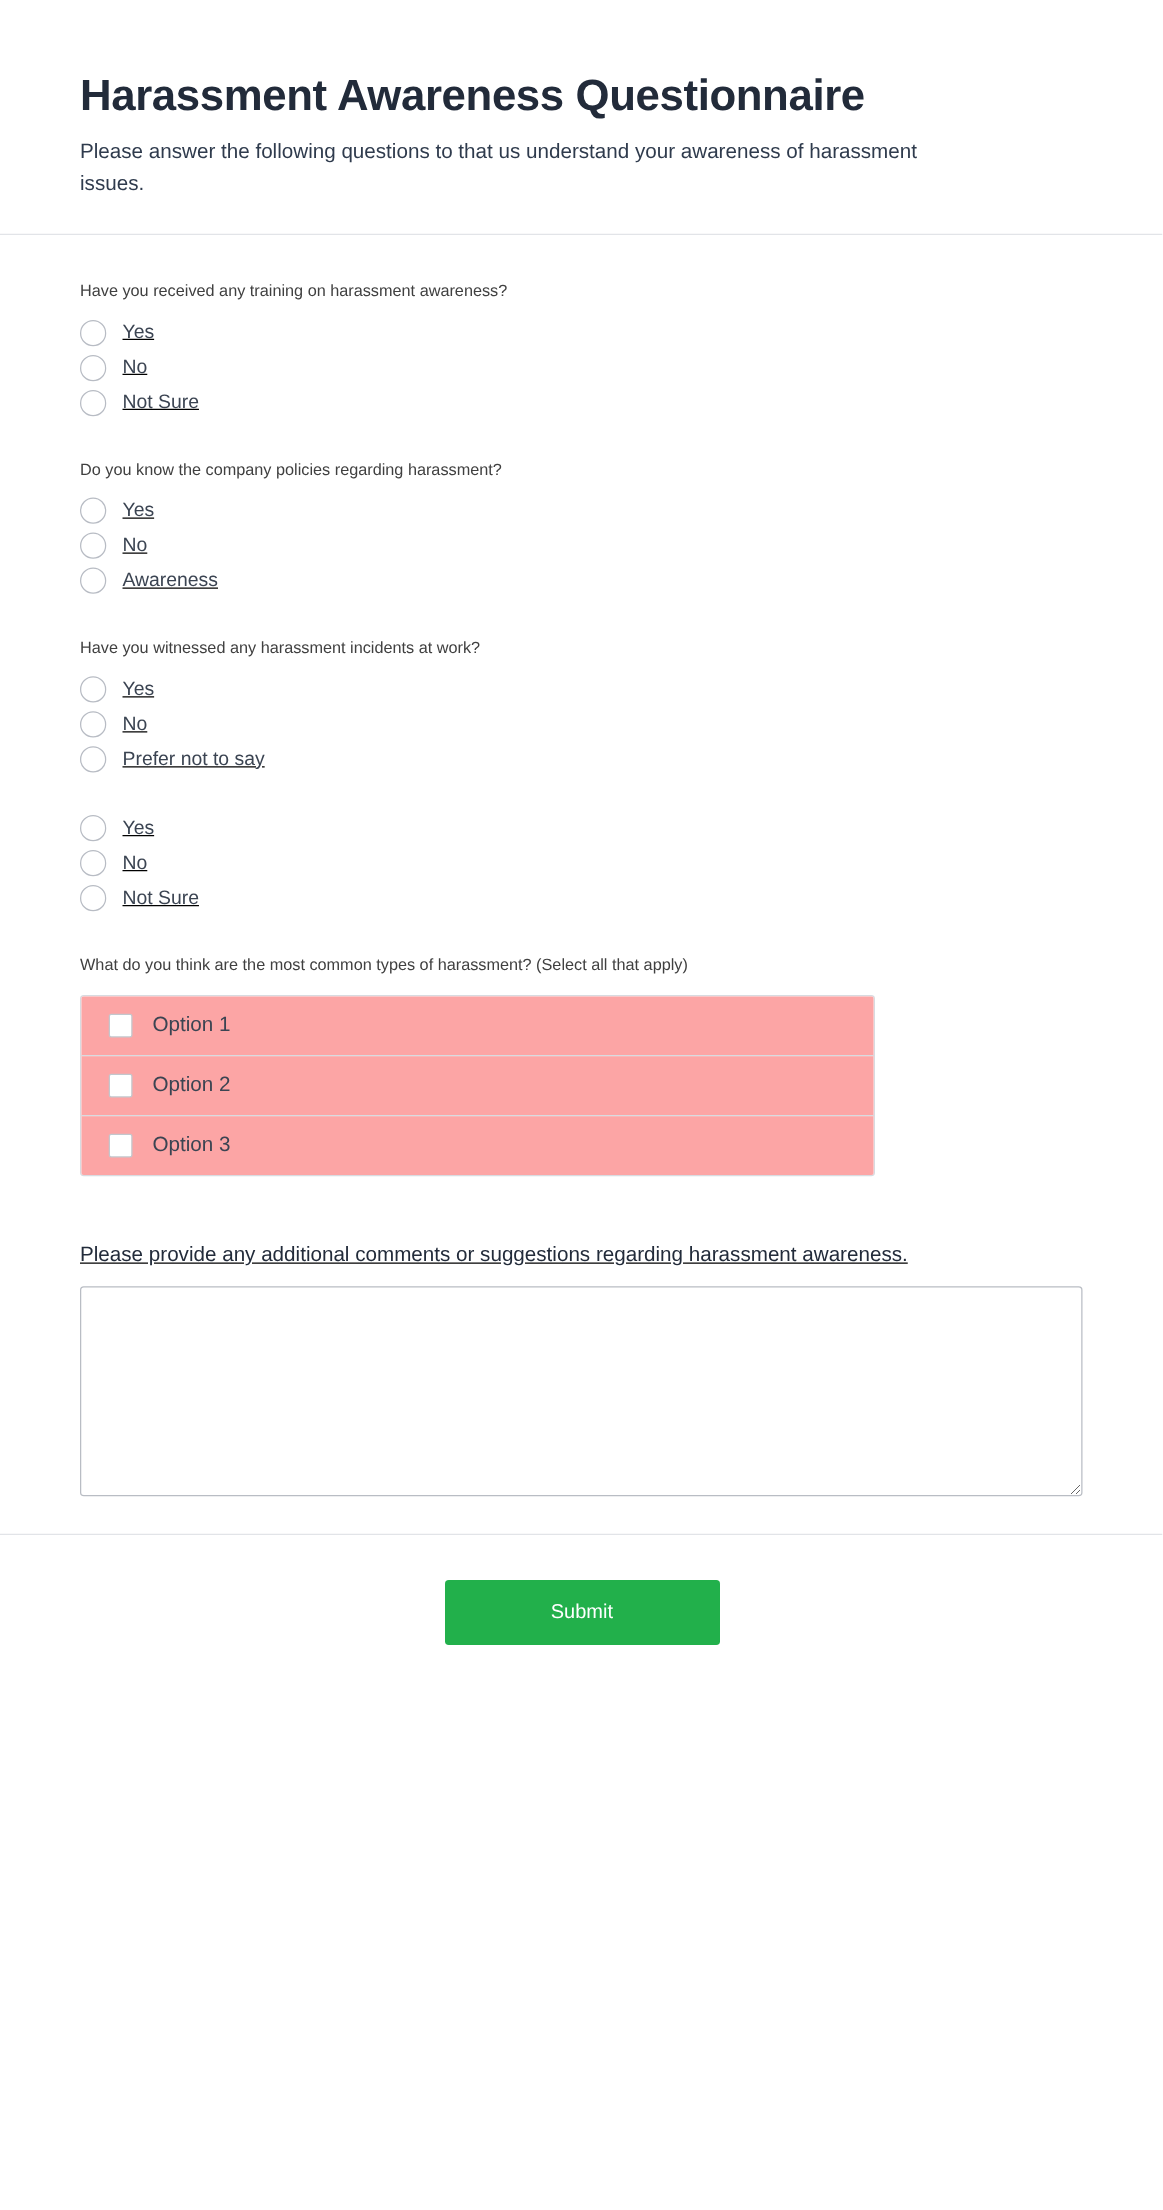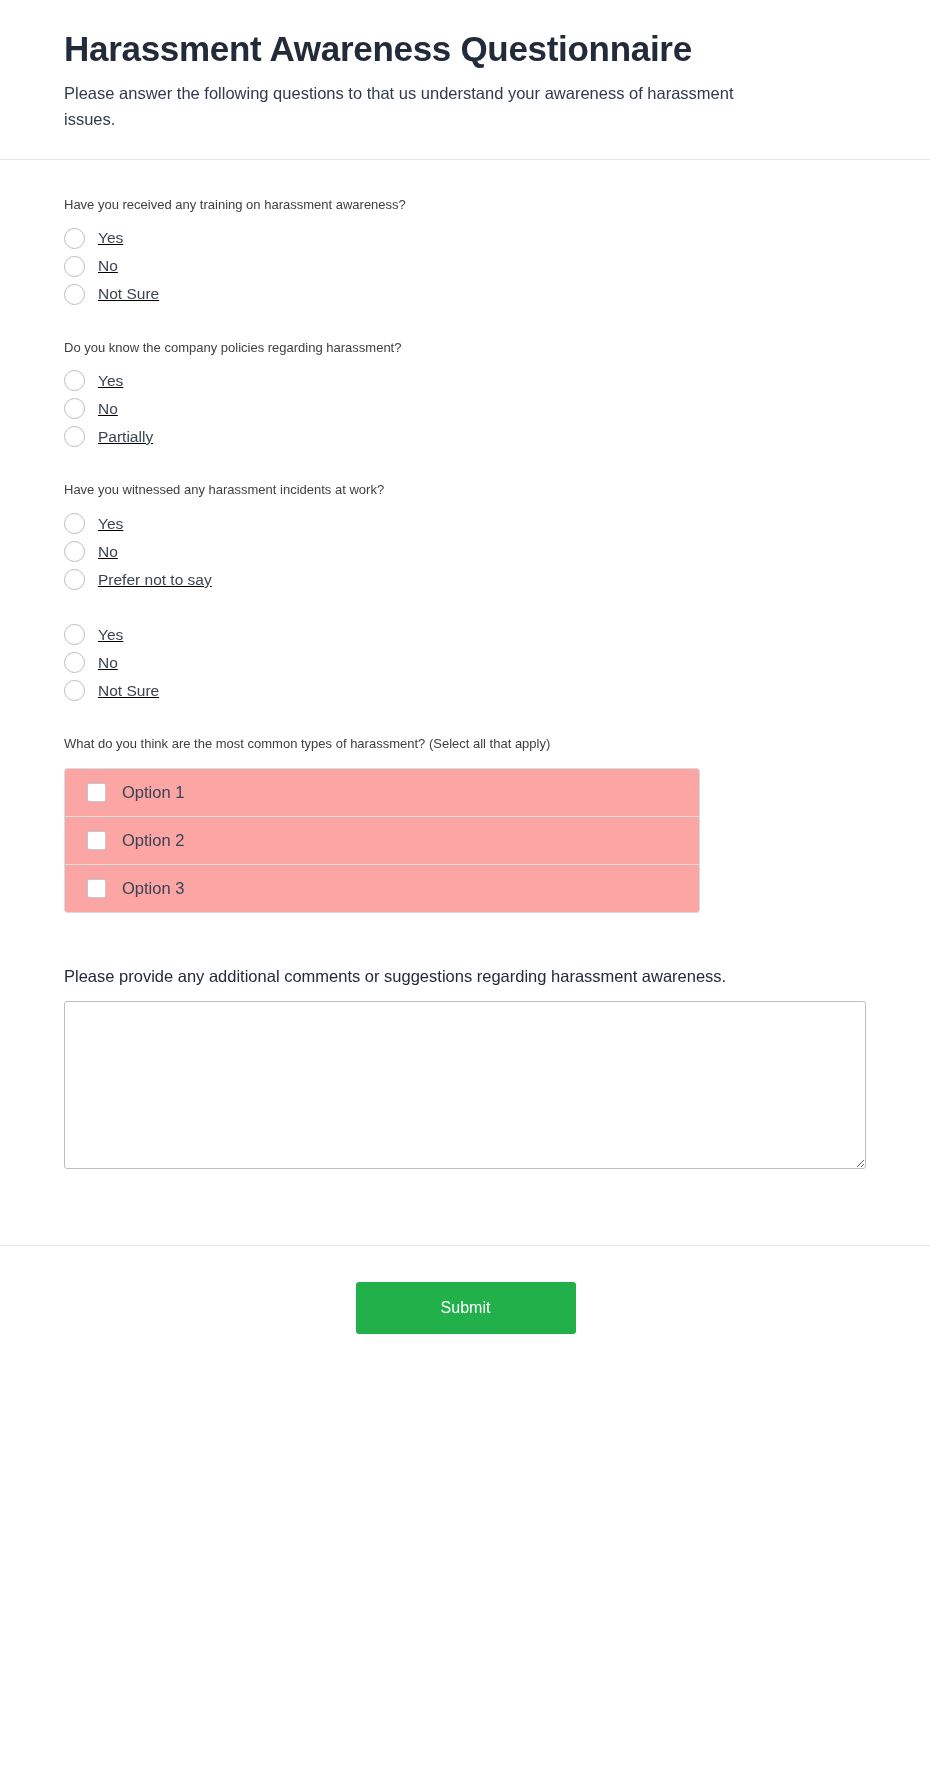--- a/index.html
+++ b/index.html
@@ -12,21 +12,21 @@
   .page {
     width: 930px;
     min-height: 1768px;
     background: #ffffff;
     position: relative;
     margin: 0 auto;
   }
 
   
   .header {
-    padding: 28px 64px 26px 64px;
+    padding: 56px 64px 26px 64px;
     border-bottom: 1px solid #e2e4e8;
   }
   .form-title {
     font-size: 35px;
     line-height: 1.2;
     font-weight: bold;
     color: #222b3a;
     margin: 0 0 10px 0;
     letter-spacing: -0.3px;
   }
@@ -96,21 +96,21 @@
     background: #fff;
     flex: 0 0 auto;
   }
   .checkbox-text {
     font-size: 16.5px;
     color: #3b4452;
     margin-left: 16px;
   }
 
   
-  .textarea-block { margin-top: 52px; }
+  .textarea-block { margin-top: 52px; text-decoration: underline; }
   .textarea-label {
     font-size: 16.5px;
     color: #222b3a;
     line-height: 1.45;
     margin-bottom: 12px;
     max-width: 700px;
   }
   .comments-textarea {
     width: 802px;
     height: 168px;
@@ -125,21 +125,20 @@
     display: block;
   }
 
   
   .footer {
     border-top: 1px solid #e2e4e8;
     padding: 36px 0 44px 1px;
     display: flex;
     justify-content: center;
     background: #fff;
-    margin-top: 46px;
   }
   .submit-button {
     background: #22b04b;
     color: #ffffff;
     border: none;
     border-radius: 3px;
     font-size: 16px;
     font-family: "Liberation Sans", sans-serif;
     padding: 17px 0;
     width: 220px;
@@ -179,21 +178,21 @@
       <div class="radio-row">
         <span class="radio-circle"></span>
         <span class="radio-text">Yes</span>
       </div>
       <div class="radio-row">
         <span class="radio-circle"></span>
         <span class="radio-text">No</span>
       </div>
       <div class="radio-row">
         <span class="radio-circle"></span>
-        <span class="radio-text">Partially</span>
+        <span class="radio-text">Awareness</span>
       </div>
     </div>
 
     <div class="question-block">
       <div class="question-label">Have you witnessed any harassment incidents at work?</div>
       <div class="radio-row">
         <span class="radio-circle"></span>
         <span class="radio-text">Yes</span>
       </div>
       <div class="radio-row">

